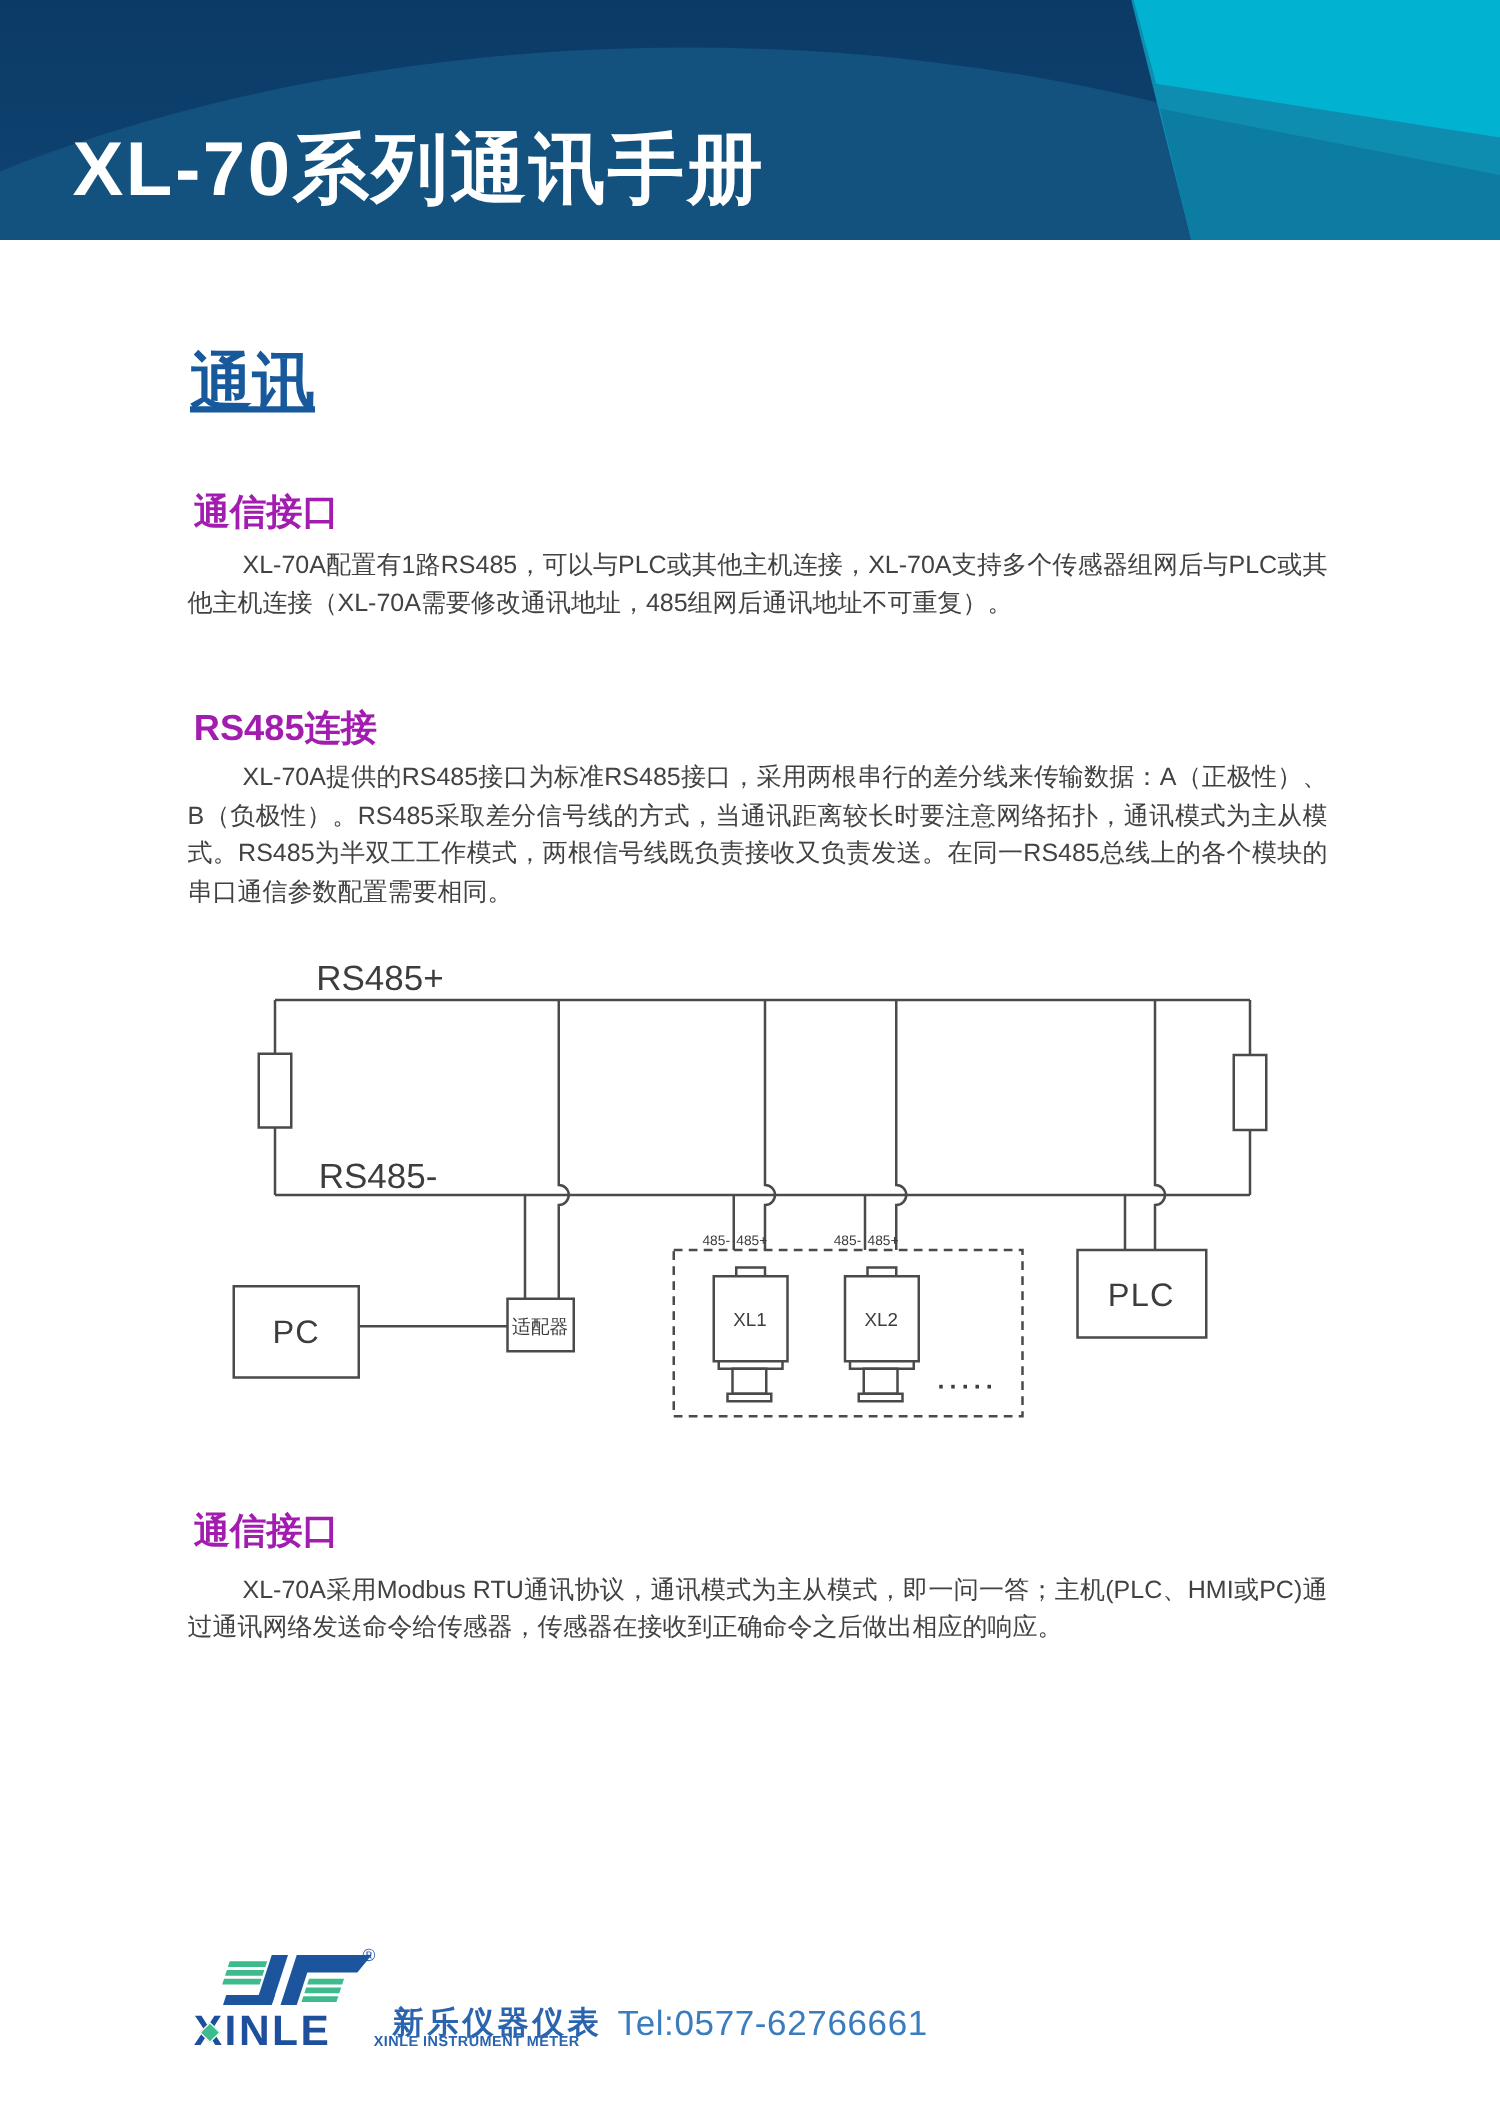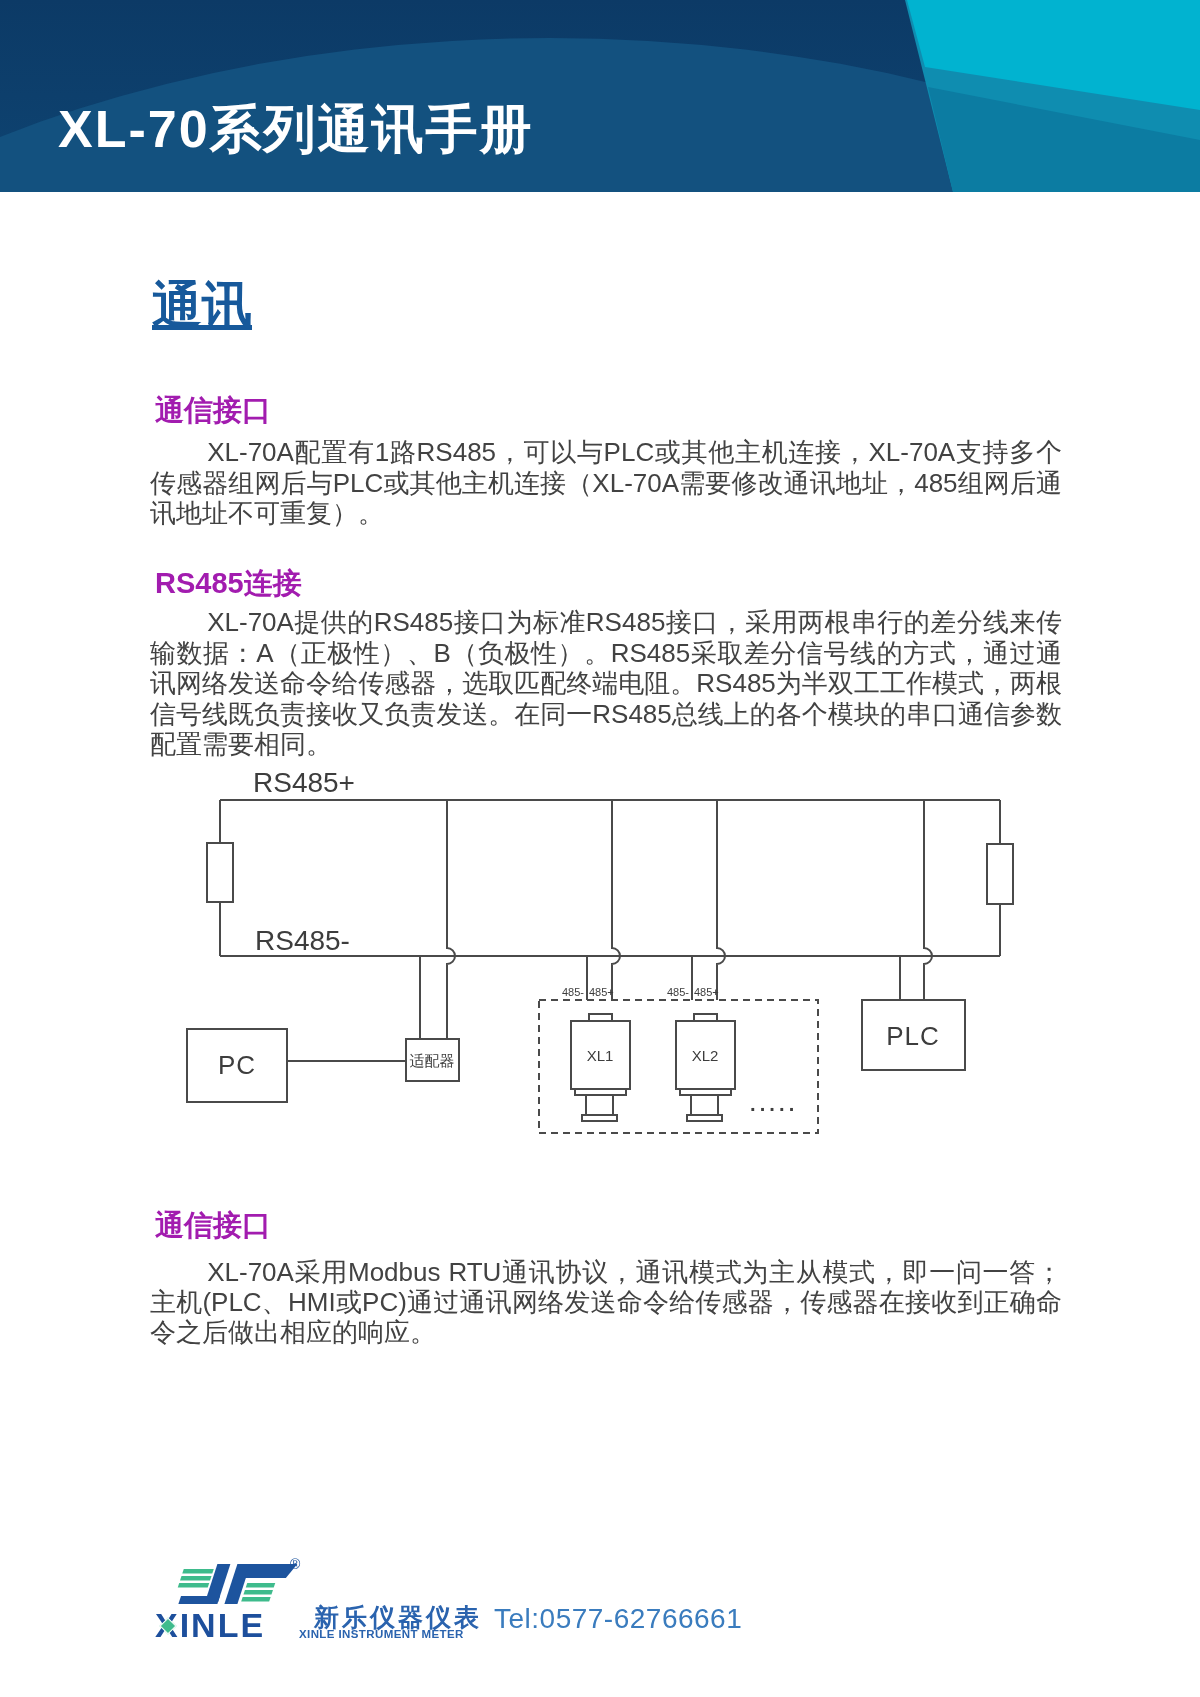--- a/index.html
+++ b/index.html
@@ -11,31 +11,31 @@
   
   .banner{position:absolute;left:0;top:0;width:1200px;height:192px;
     background:linear-gradient(180deg,#0C3A66 0%,#0E4472 100%);overflow:hidden;}
   .banner-arc{position:absolute;left:-450px;top:38px;width:2000px;height:1200px;
     border-radius:50%;background:#13517F;}
   .banner-shape{position:absolute;inset:0;}
   .shape-teal-mid{background:#0F8DB0;clip-path:polygon(905px 0,1200px 0,1200px 192px,953px 192px);}
   .shape-teal-low{background:#0C7CA2;clip-path:polygon(928px 87px,1200px 140px,1200px 192px,953px 192px);}
   .shape-cyan{background:#01B3D0;clip-path:polygon(907px 0,1200px 0,1200px 110px,925px 67px);}
   .banner-title{position:absolute;left:58px;top:100px;margin:0;
-    font-size:52px;line-height:1.15;font-weight:bold;color:#ffffff;letter-spacing:2px;}
+    font-size:61px;line-height:1.15;font-weight:bold;color:#ffffff;letter-spacing:2px;}
   
   .main-title{position:absolute;left:152px;top:278px;margin:0;
     font-size:50px;line-height:1.1;font-weight:bold;color:#17599B;text-decoration:underline;}
   .sec-title{position:absolute;margin:0;font-size:29px;line-height:1.1;
     font-weight:bold;color:#a21caf;left:155px;}
   .t-interface{top:395px;}
   .t-rs485{top:568px;}
   .t-protocol{top:1210px;}
   .body-par{position:absolute;left:150px;width:912px;margin:0;
-    font-size:26px;line-height:30.5px;color:#424242;
+    font-size:20px;line-height:30.5px;color:#424242;
     text-align:justify;text-indent:2.2em;}
   .p-interface{top:437px;}
   .p-rs485{top:607px;}
   .p-protocol1{top:1257px;line-height:30px;}
   .p-protocol2{top:1317px;line-height:29px;}
   
   .diagram{position:absolute;left:0;top:700px;}
   .diagram .wire{stroke:#4A4A4A;stroke-width:2;fill:none;}
   .diagram .boxf{stroke:#4A4A4A;stroke-width:2;fill:#ffffff;}
   .diagram .dashed{stroke:#4A4A4A;stroke-width:2;fill:none;stroke-dasharray:7 5;}
@@ -71,21 +71,21 @@
     <div class="banner-shape shape-cyan"></div>
     <h1 class="banner-title">XL-70系列通讯手册</h1>
   </header>
 
   <h2 class="main-title">通讯</h2>
 
   <h3 class="sec-title t-interface">通信接口</h3>
   <p class="body-par p-interface">XL-70A配置有1路RS485，可以与PLC或其他主机连接，XL-70A支持多个传感器组网后与PLC或其他主机连接（XL-70A需要修改通讯地址，485组网后通讯地址不可重复）。</p>
 
   <h3 class="sec-title t-rs485">RS485连接</h3>
-  <p class="body-par p-rs485">XL-70A提供的RS485接口为标准RS485接口，采用两根串行的差分线来传输数据：A（正极性）、B（负极性）。RS485采取差分信号线的方式，通过通讯网络发送命令给传感器，选取匹配终端电阻。RS485为半双工工作模式，两根信号线既负责接收又负责发送。在同一RS485总线上的各个模块的串口通信参数配置需要相同。</p>
+  <p class="body-par p-rs485">XL-70A提供的RS485接口为标准RS485接口，采用两根串行的差分线来传输数据：A（正极性）、B（负极性）。RS485采取差分信号线的方式，当通讯距离较长时要注意网络拓扑，通讯模式为主从模式。RS485为半双工工作模式，两根信号线既负责接收又负责发送。在同一RS485总线上的各个模块的串口通信参数配置需要相同。</p>
 
   <svg class="diagram" width="1200" height="460" viewBox="0 0 1200 460">
 
     <text class="lbl-bus" x="253" y="92">RS485+</text>
     <text class="lbl-bus" x="255" y="250">RS485-</text>
 
     <path class="wire" d="M220,100 H1000"></path>
     <path class="wire" d="M220,256 H1000"></path>
     <path class="wire" d="M220,100 V256"></path>
     <path class="wire" d="M1000,100 V256"></path>

